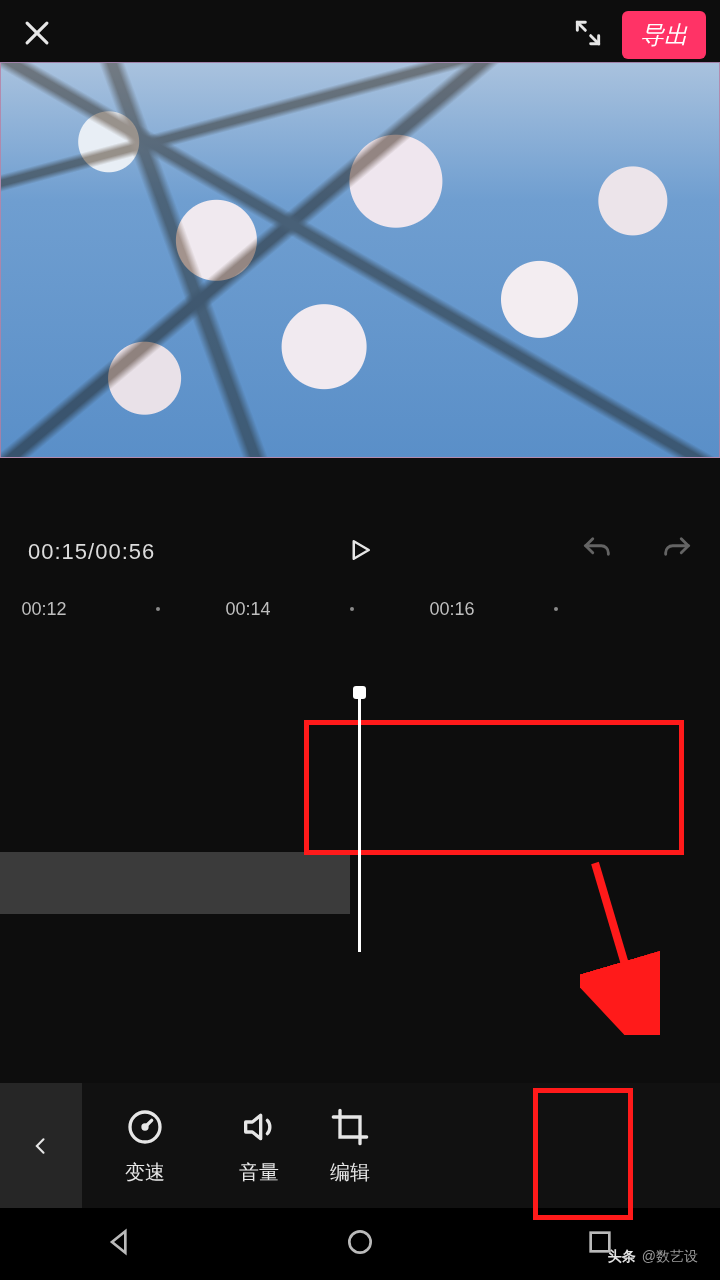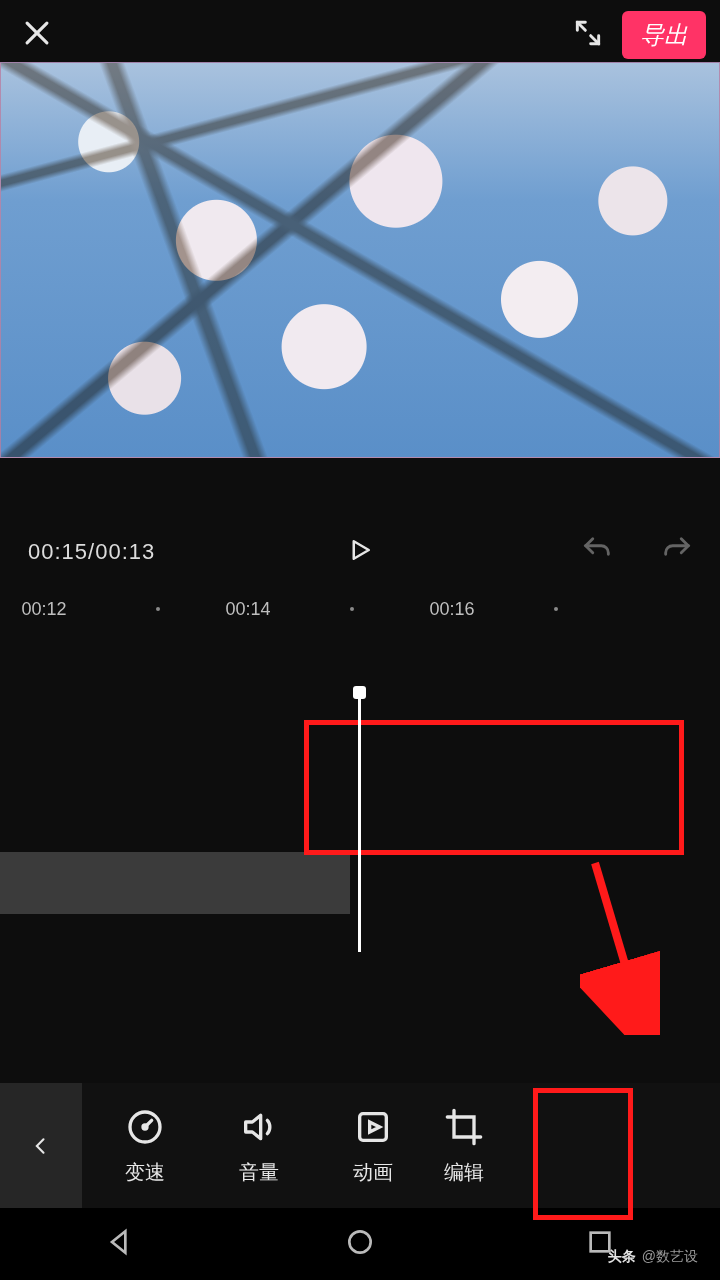--- a/index.html
+++ b/index.html
@@ -117,21 +117,21 @@
       <div class="export-btn" data-interactable="true">导出</div>
     </div>
   </div>
 
   <div class="preview" data-interactable="true">
     <div class="sky" data-interactable="false"></div>
     <div class="branches" data-interactable="false"></div>
   </div>
 
   <div class="play-row" data-interactable="false">
-    <div class="time-text" data-interactable="false">00:15/00:13</div>
+    <div class="time-text" data-interactable="false">00:15/00:56</div>
     <div class="play-btn" data-interactable="true">
       <svg viewBox="0 0 24 24" fill="none" stroke="#e6e6e6" stroke-width="2" stroke-linejoin="round">
           <polygon points="7,5 19,12 7,19"></polygon>
         </svg>
     </div>
     <div class="undo-redo" data-interactable="false">
       <span data-interactable="true">
         <svg viewBox="0 0 24 24" fill="none" stroke="#e6e6e6" stroke-width="2" stroke-linecap="round">
             <path d="M9 14l-5-5 5-5"></path>
             <path d="M4 9h11a5 5 0 0 1 5 5v1"></path>
@@ -189,29 +189,20 @@
       </div>
       <div class="tool" data-interactable="true">
         <span class="ticon" data-interactable="false">
           <svg viewBox="0 0 24 24" fill="none" stroke="#e6e6e6" stroke-width="2" stroke-linecap="round" stroke-linejoin="round">
             <polygon points="4,9 8,9 13,5 13,19 8,15 4,15"></polygon>
               <path d="M17 8c2 2 2 6 0 8"></path>
           </svg>
         </span>
         <span class="tlabel" data-interactable="false">音量</span>
       </div>
-      <div class="tool" data-interactable="true">
-        <span class="ticon" data-interactable="false">
-          <svg viewBox="0 0 24 24" fill="none" stroke="#e6e6e6" stroke-width="2" stroke-linecap="round">
-            <rect x="4" y="4" width="16" height="16" rx="2"></rect>
-              <polygon points="10,9 16,12 10,15"></polygon>
-          </svg>
-        </span>
-        <span class="tlabel" data-interactable="false">动画</span>
-      </div>
       <div class="tool edit-last" data-interactable="true">
         <span class="ticon" data-interactable="false">
           <svg viewBox="0 0 24 24" fill="none" stroke="#e6e6e6" stroke-width="2" stroke-linecap="round">
             <path d="M6 2v16h16"></path>
               <path d="M18 22V6H2"></path>
           </svg>
         </span>
         <span class="tlabel" data-interactable="false">编辑</span>
       </div>
     </div>

